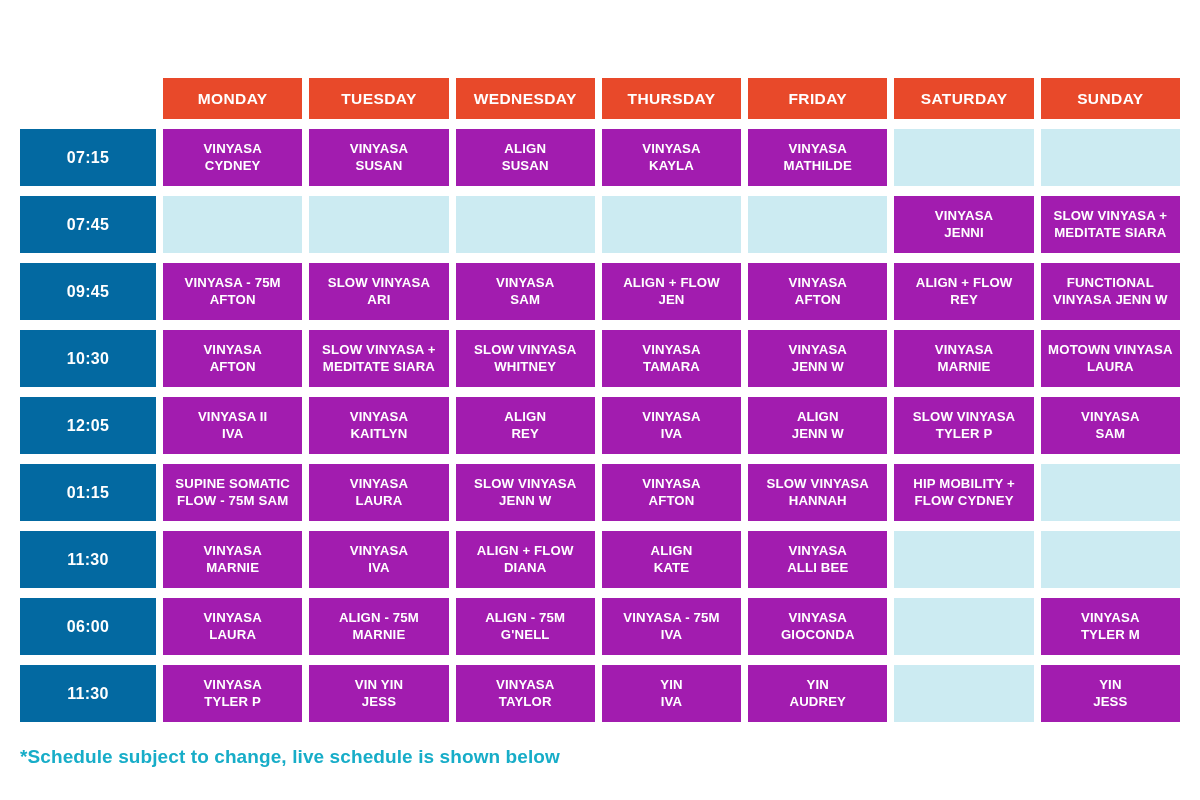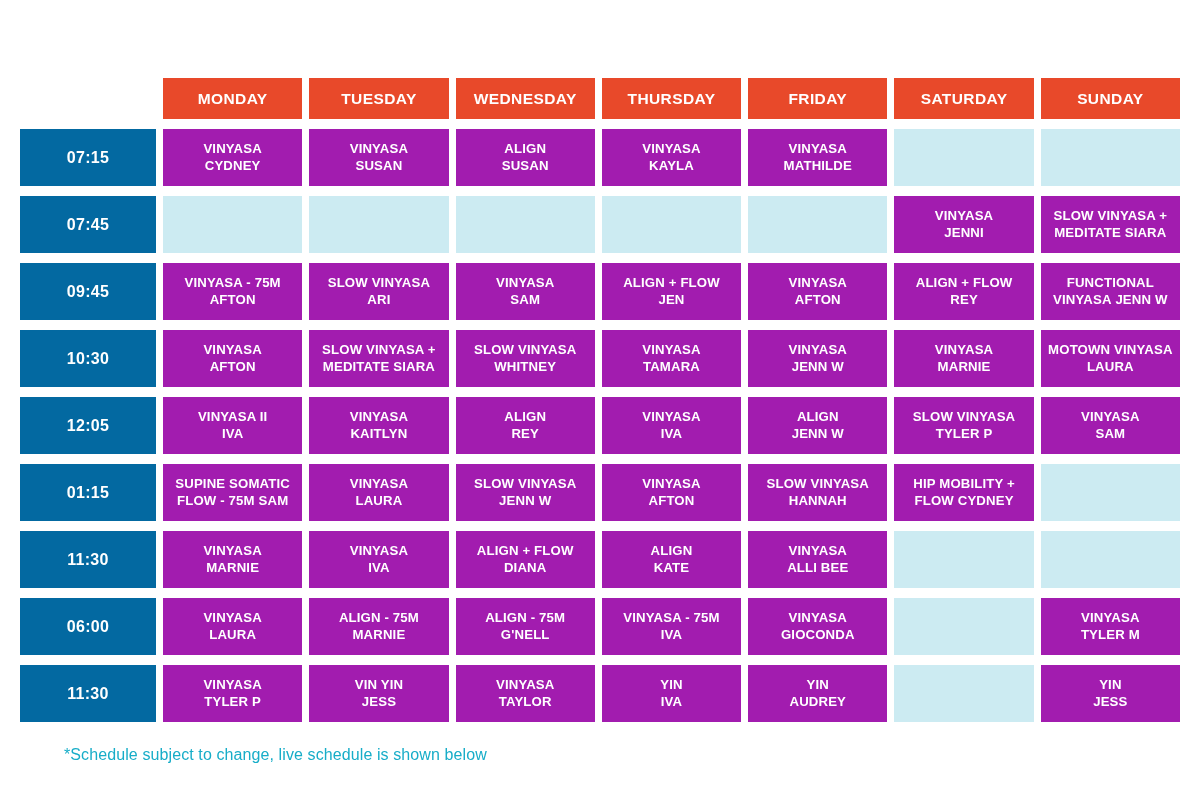--- a/index.html
+++ b/index.html
@@ -90,25 +90,24 @@
     text-transform: uppercase;
   }
   .cell-text.stacked .cls { display: block; }
   .cell-text.stacked .who { display: block; }
 
   
   .footnote {
     position: absolute;
     left: 20px;
     top: 746px;
-    font-size: 16px;
+    font-size: 19px;
     color: #17ADC8;
-    font-weight: normal;
+    font-weight: bold;
     letter-spacing: 0.1px;
-    margin-left: 44px;
   }
 </style>
 </head>
 <body>
 
 <div id="schedule-page">
 
   <div class="grid" id="schedule-grid">
       <div class="corner-spacer"></div>
       <div class="day-head">MONDAY</div>

